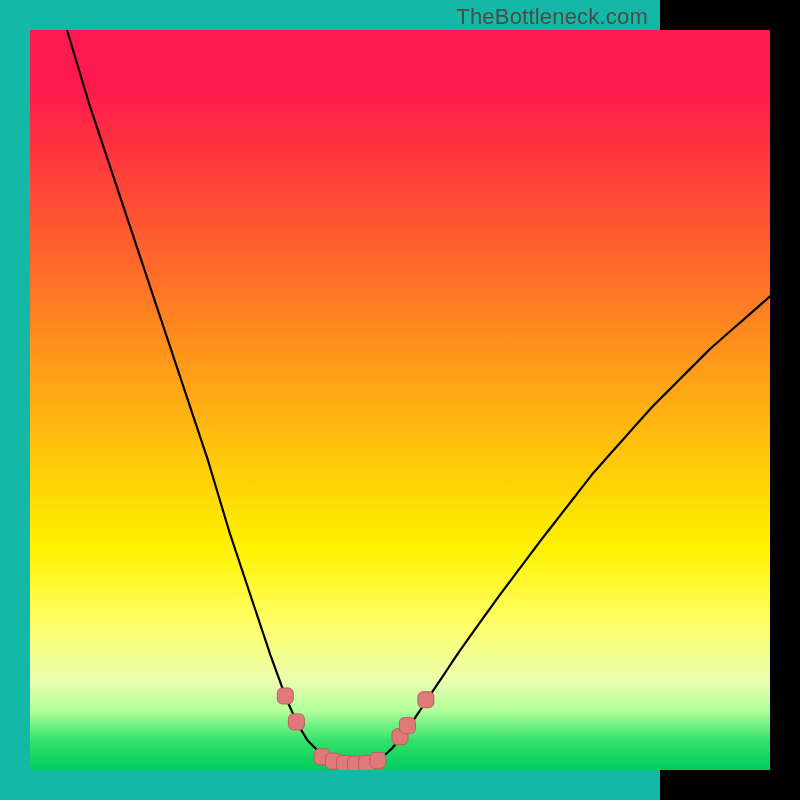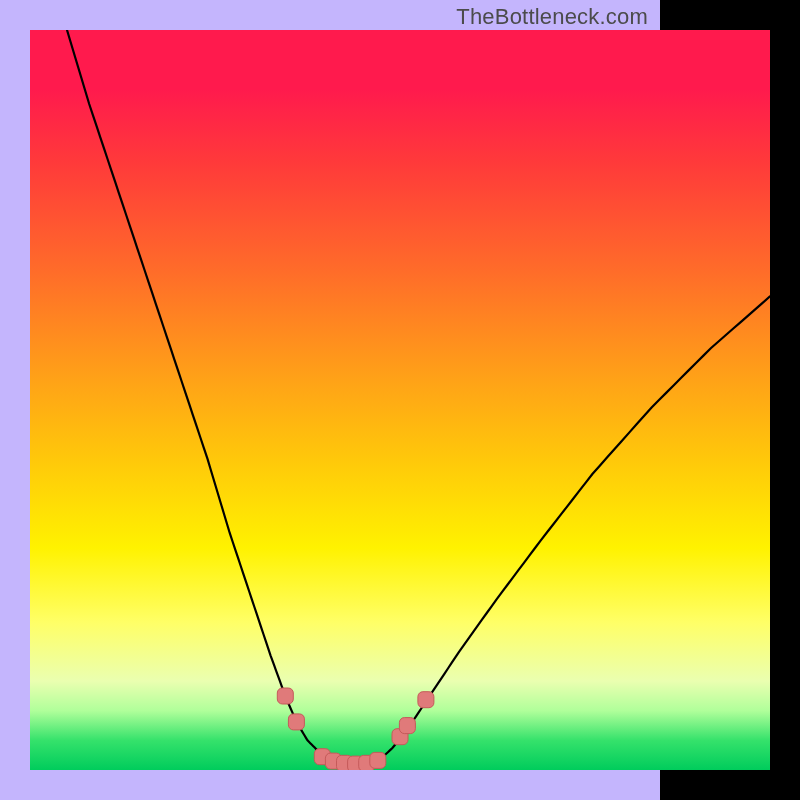--- a/index.html
+++ b/index.html
@@ -8,21 +8,21 @@
     width: 800px;
     height: 800px;
     overflow: hidden;
     background: #000;
     font-family: Arial, Helvetica, sans-serif;
   }
   .frame {
     position: relative;
     width: 660px;
     height: 800px;
-    background: #c4b5fd;
+    background: #14b8a6;
     text-align: right;
   }
   .plot {
     position: absolute;
     left: 30px;
     top: 30px;
     width: 740px;
     height: 740px;
     background: linear-gradient(to bottom,
       #ff1a4d 0%,

